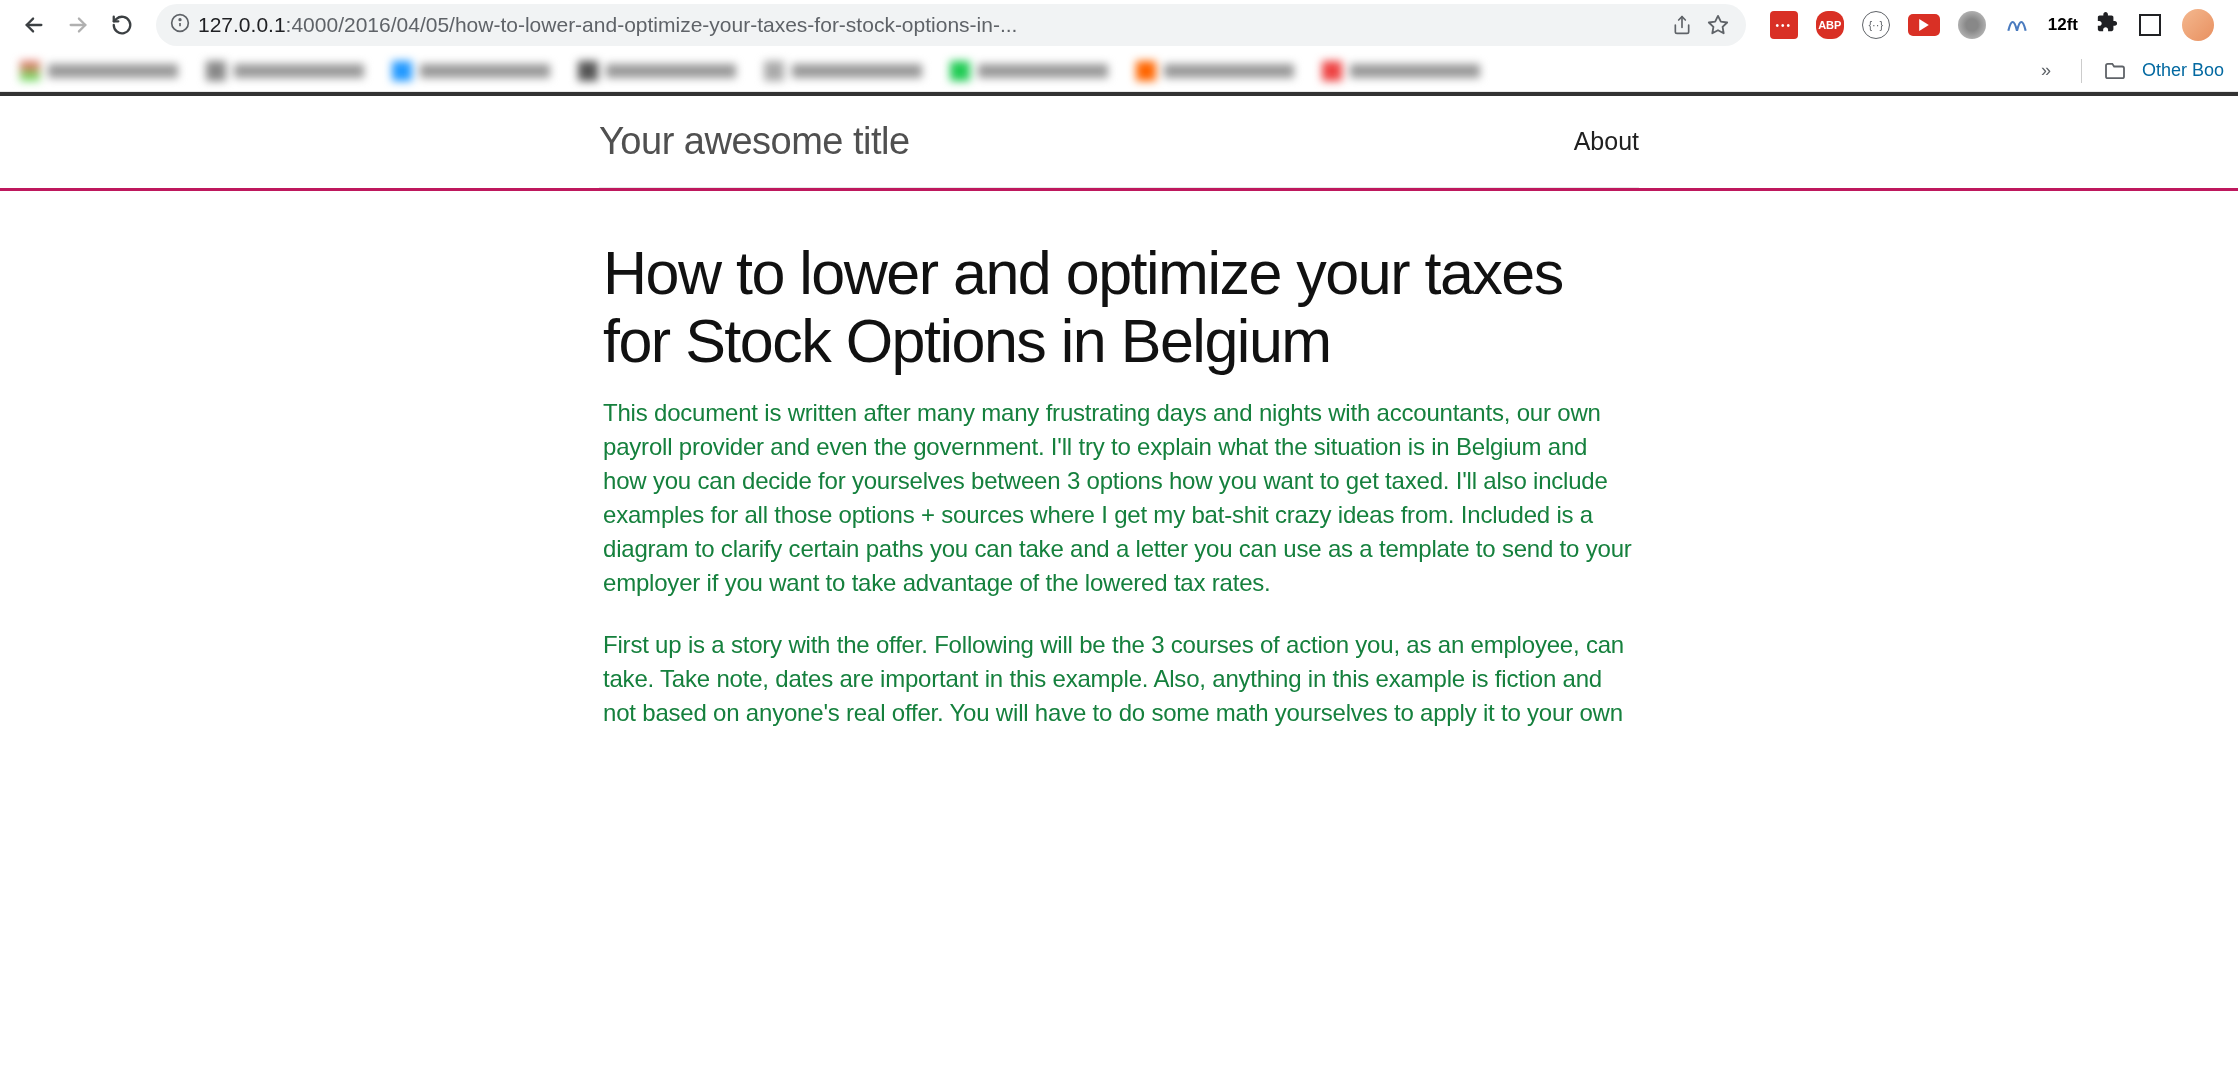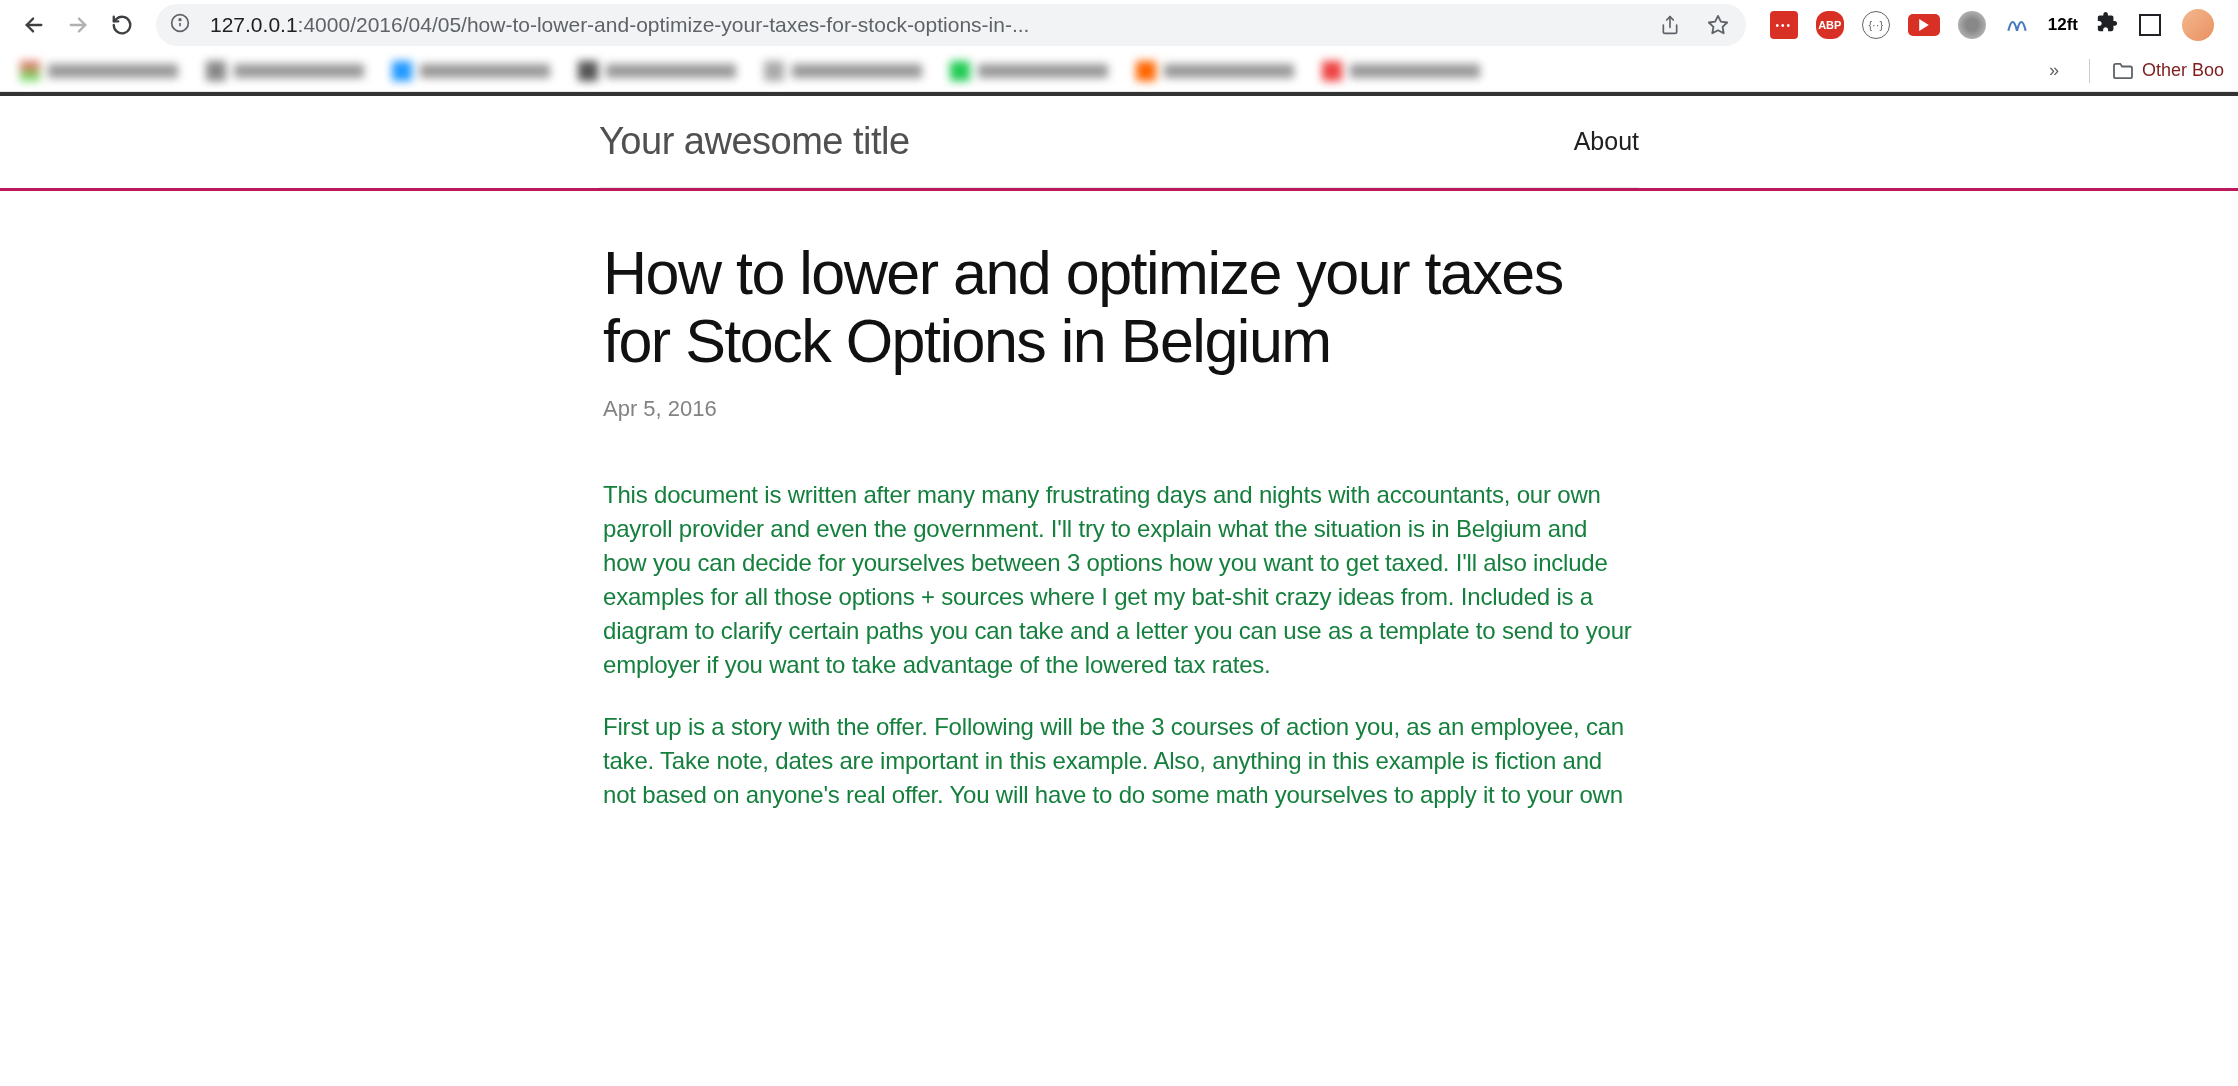--- a/index.html
+++ b/index.html
@@ -39,21 +39,21 @@
     }
     .address-bar {
       flex: 1;
       height: 42px;
       background: #f1f3f4;
       border-radius: 21px;
       display: flex;
       align-items: center;
       padding: 0 14px;
       margin: 0 10px;
-      gap: 20px;
+      gap: 8px;
       font-size: 21px;
       color: #5f6368;
     }
     .address-bar .url-text {
       flex: 1;
       white-space: nowrap;
       overflow: hidden;
       text-overflow: ellipsis;
     }
     .address-bar .url-host {
@@ -197,24 +197,24 @@
     }
     .bookmarks-divider {
       width: 1px;
       height: 24px;
       background: #ccc;
       margin: 0 6px;
     }
     .other-bookmarks {
       display: flex;
       align-items: center;
-      gap: 8px;
+      gap: 16px;
       cursor: pointer;
       font-size: 18px;
-      color: #7f1d1d;
+      color: #0369a1;
     }
     .folder-icon-svg {
       width: 22px;
       height: 18px;
     }
     .page-top-border {
       height: 4px;
       background: #333;
     }
     .site-header {
@@ -388,18 +388,17 @@
   <header class="site-header">
     <a class="site-title">Your awesome title</a>
     <nav class="site-nav">
       <a>About</a>
     </nav>
   </header>
 </div>
 
 <main class="content">
   <h1 class="post-title">How to lower and optimize your taxes for Stock Options in Belgium</h1>
-  <p class="post-date">Apr 5, 2016</p>
   <div class="post-body">
     <p>This document is written after many many frustrating days and nights with accountants, our own payroll provider and even the government. I'll try to explain what the situation is in Belgium and how you can decide for yourselves between 3 options how you want to get taxed. I'll also include examples for all those options + sources where I get my bat-shit crazy ideas from. Included is a diagram to clarify certain paths you can take and a letter you can use as a template to send to your employer if you want to take advantage of the lowered tax rates.</p>
     <p>First up is a story with the offer. Following will be the 3 courses of action you, as an employee, can take. Take note, dates are important in this example. Also, anything in this example is fiction and not based on anyone's real offer. You will have to do some math yourselves to apply it to your own</p>
   </div>
 </main>
 
 </body></html>

